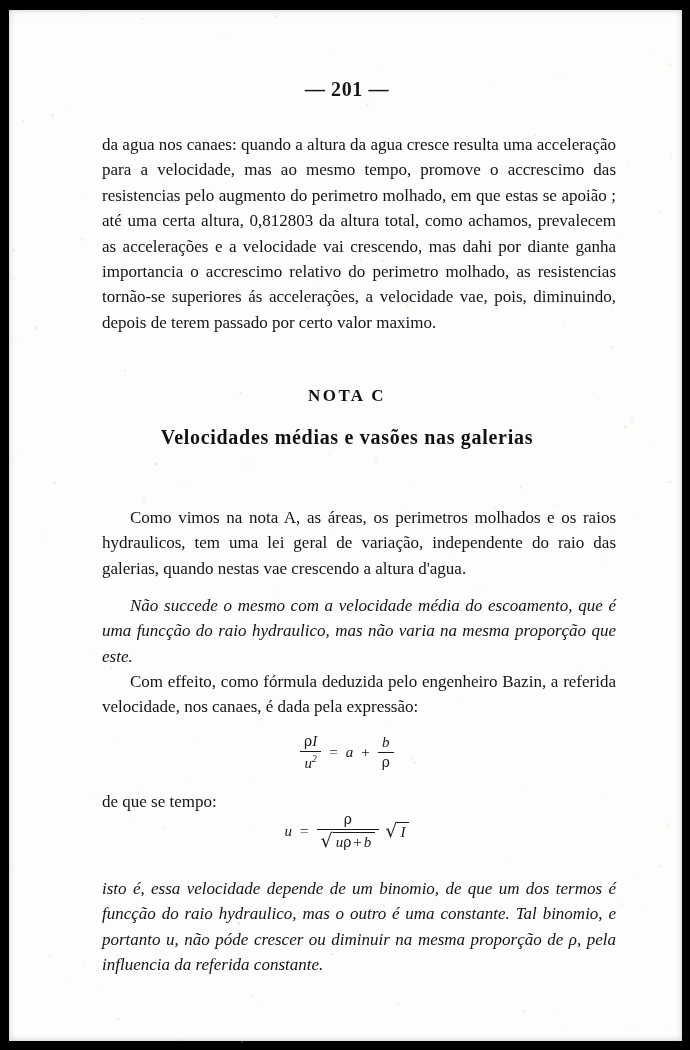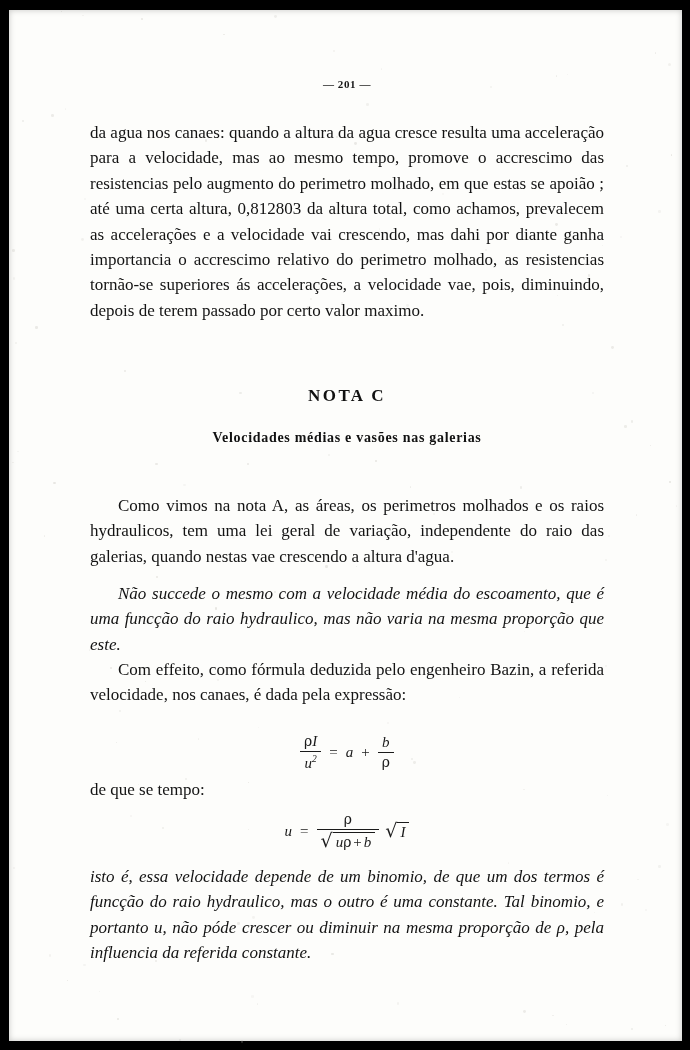--- a/index.html
+++ b/index.html
@@ -46,37 +46,37 @@
     width: 514px;
   }
 
   
   .folio {
     position: absolute;
     top: 68px;
     left: 0;
     width: 514px;
     text-align: center;
-    font-size: 11px;
+    font-size: 20px;
     font-weight: bold;
     letter-spacing: 0.6px;
     color: #171717;
   }
 
   
   .para {
     position: absolute;
     left: 0;
     width: 514px;
     font-size: 17px;
     line-height: 25.4px;
     color: #131313;
     text-align: justify;
     text-justify: inter-word;
-    margin: 0;
+    margin: 12px;
     white-space: pre-line;
   }
   .para.lead { text-indent: 0; }
 
   
   .nota-heading {
     position: absolute;
     left: 0;
     width: 514px;
     top: 376px;
@@ -85,21 +85,21 @@
     font-weight: bold;
     letter-spacing: 2.4px;
     color: #111111;
   }
   .sub-heading {
     position: absolute;
     left: 0;
     width: 514px;
     top: 415px;
     text-align: center;
-    font-size: 14px;
+    font-size: 20px;
     font-weight: bold;
     letter-spacing: 0.7px;
     line-height: 25px;
     color: #111111;
   }
   .sub-heading .line2 { display: block; }
 
   
   .math-block {
     position: absolute;

